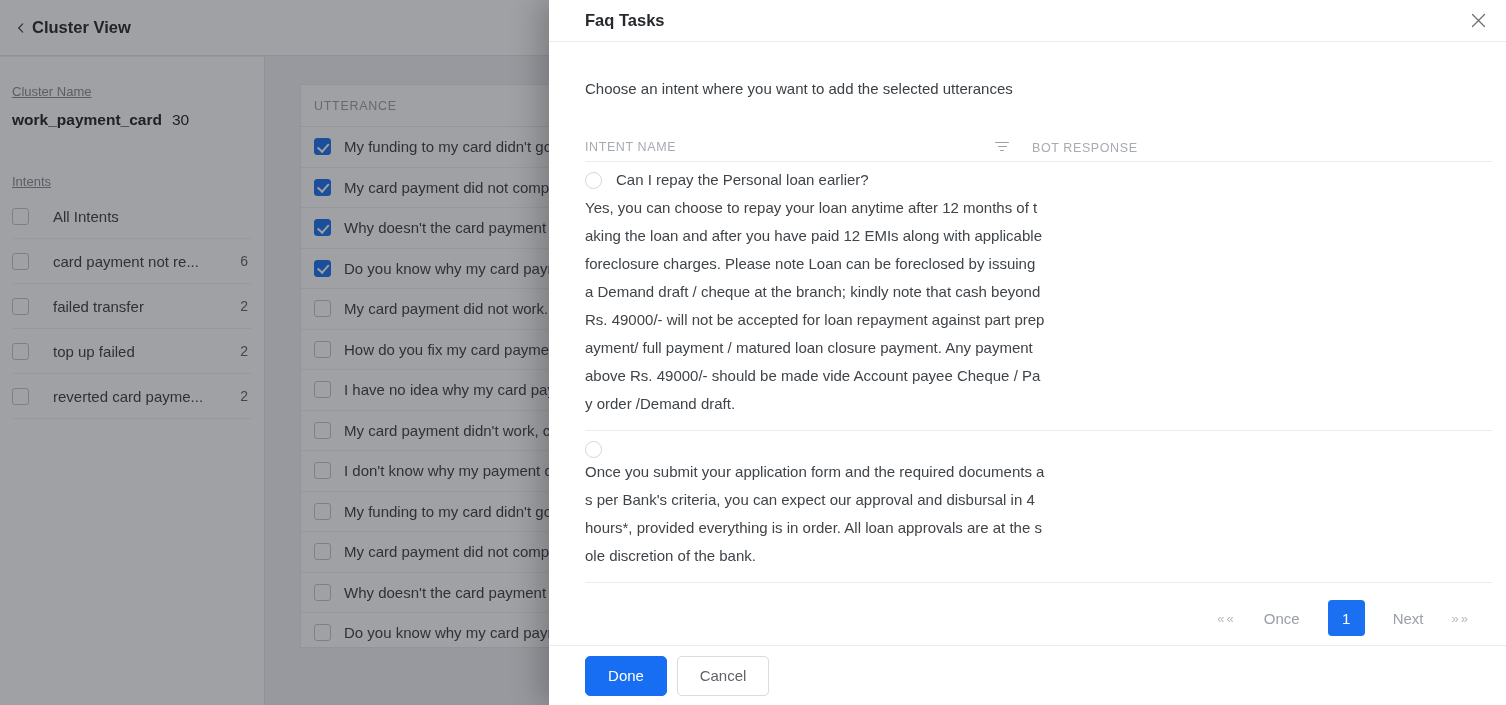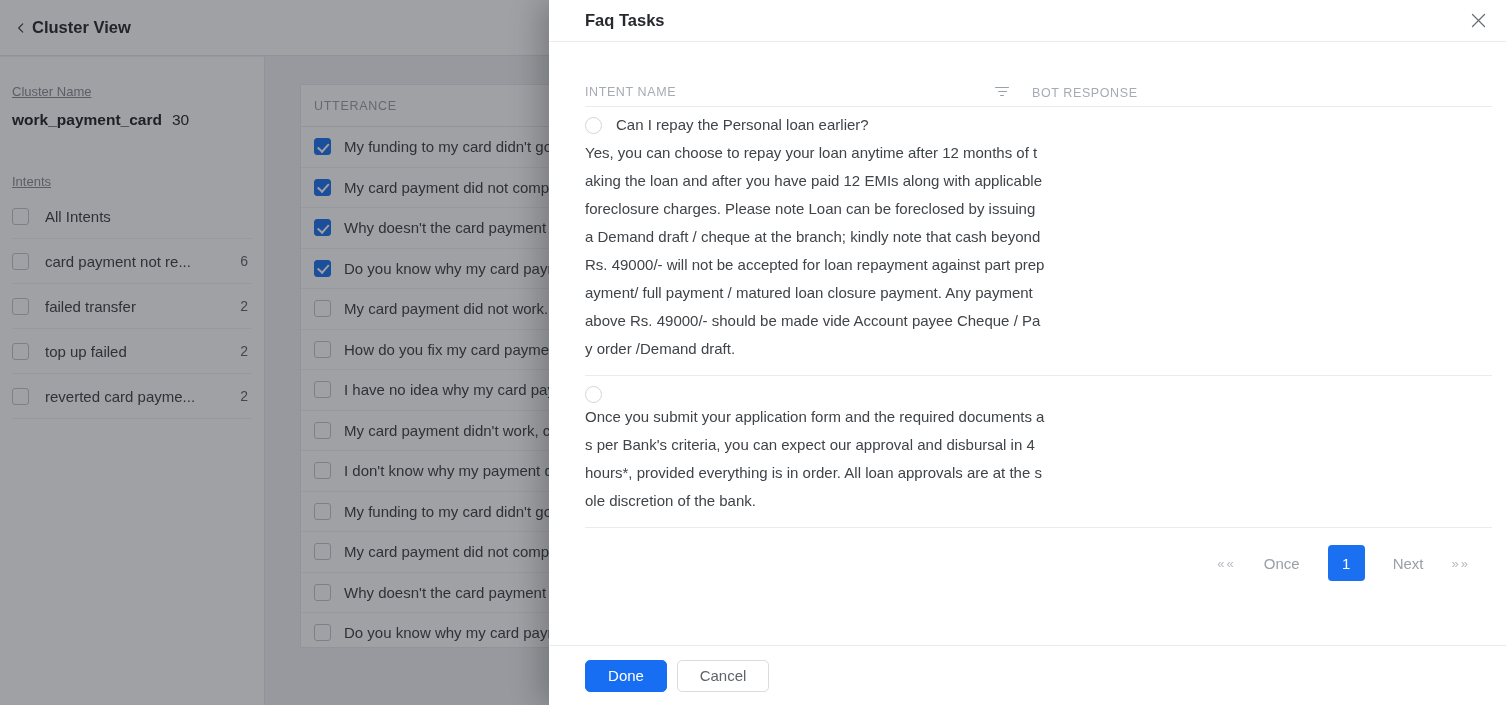--- a/index.html
+++ b/index.html
@@ -15,21 +15,21 @@
 
   .sidebar { position:absolute; left:0; top:57px; width:265px; height:648px; background:#fff;
     border-right:1px solid #e3e5e8; padding:0 12px; }
   .side-label { font-size:13px; color:#878d94;text-decoration:underline; }
   .cluster-label { margin-top:27px; }
   .cluster-name-row { margin-top:12px; font-size:15.5px; color:#202327; }
   .cluster-name { font-weight:bold; }
   .cluster-count { margin-left:10px; font-weight:normal; }
   .intents-label { margin-top:45px; }
   .intent-list { margin-top:5px; }
-  .intent-row { display:flex; align-items:center; height:45px; border-bottom:1px solid #f0f1f3; cursor:pointer; }
+  .intent-row { display:flex; align-items:center; height:45px; border-bottom:1px solid #f0f1f3; cursor:pointer;gap:8px; }
   .intent-row .lbl { flex:1; margin-left:16px; font-size:15px; color:#3c4145; white-space:nowrap; overflow:hidden; }
   .intent-row .cnt { font-size:14px; color:#5f6368; margin-right:4px; }
 
   .cb { width:17px; height:17px; border:1.5px solid #c3c8cd; border-radius:3px; background:#fff;
     position:relative; flex-shrink:0; cursor:pointer; }
   .cb.checked { background:#1a70f0; border-color:#1a70f0; }
   .cb.checked::after { content:""; position:absolute; left:5px; top:1.5px; width:4.5px; height:8.5px;
     border:solid #fff; border-width:0 2px 2px 0; transform:rotate(42deg); }
 
   .utterance-card { position:absolute; left:300px; top:84px; width:600px; height:564px; background:#fff;
@@ -71,21 +71,21 @@
 
   .pagination { display:flex; align-items:center; justify-content:flex-end; margin:17px 36px 0 0; }
   .pg-arrow { font-size:13px; color:#b6bbc1; letter-spacing:2px; cursor:pointer; }
   .pg-link { font-size:15px; color:#9aa0a6; cursor:pointer; }
   .pg-current { width:37px; height:36px; background:#1a70f0; color:#fff; font-size:15px; border-radius:4px;
     display:flex; align-items:center; justify-content:center; cursor:pointer; }
   .pagination > * { margin-left:28px; }
 
   .modal-footer { position:absolute; left:0; right:0; bottom:0; height:60px; border-top:1px solid #e9ebee;
     display:flex; align-items:center; padding-left:36px; gap:10px; background:#fff; }
-  .btn { height:32px; border-radius:5px; font-size:15px; display:flex; align-items:center;
+  .btn { height:40px; border-radius:5px; font-size:15px; display:flex; align-items:center;
     justify-content:center; cursor:pointer; font-family:"Liberation Sans", sans-serif; }
   .btn-done { width:82px; background:#176ef2; color:#fff; border:1px solid #176ef2; }
   .btn-cancel { width:92px; background:#fff; color:#5f6368; border:1px solid #d8dbe0; }
 </style>
 </head>
 <body>
 
 <div class="page">
 
   <div class="top-header">
@@ -214,20 +214,21 @@
   <div class="modal">
     <div class="modal-header">
       <span class="modal-title">Faq Tasks</span>
       <span class="close-btn">
         <svg width="15" height="15" viewBox="0 0 15 15">
             <path d="M1.5 1.5l12 12M13.5 1.5l-12 12" stroke="#6b7075" stroke-width="1.3" stroke-linecap="round"></path>
           </svg>
       </span>
     </div>
 
+    <div class="modal-sub">Choose an intent where you want to add the selected utterances</div>
 
     <div class="faq-table">
       <div class="t-head">
         <div class="col-intent">
           <span class="th">INTENT NAME</span>
           <span class="filter-icon">
               <i></i>
               <i></i>
               <i></i>
             </span>

